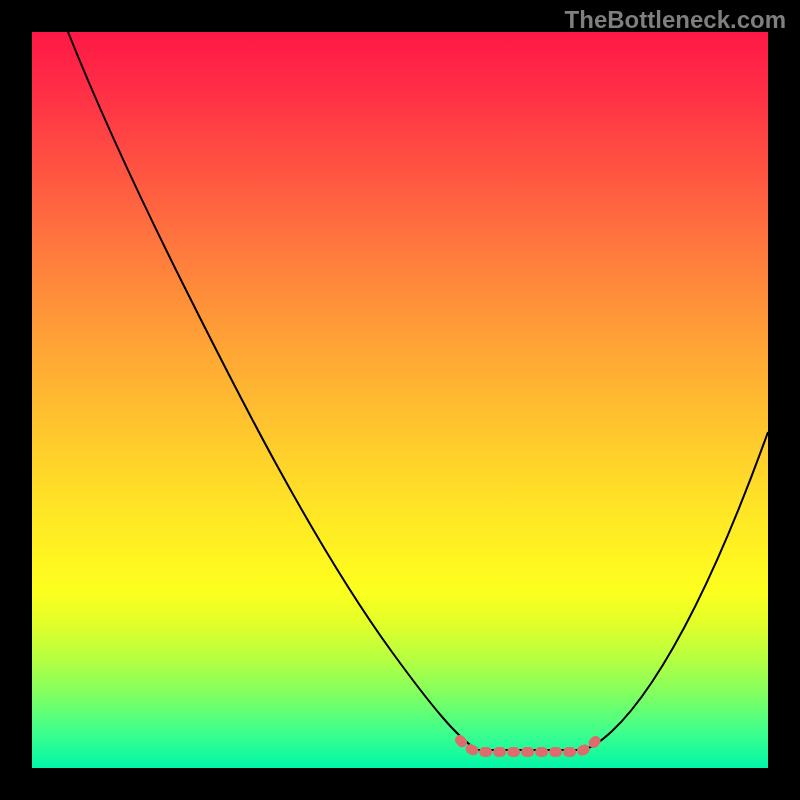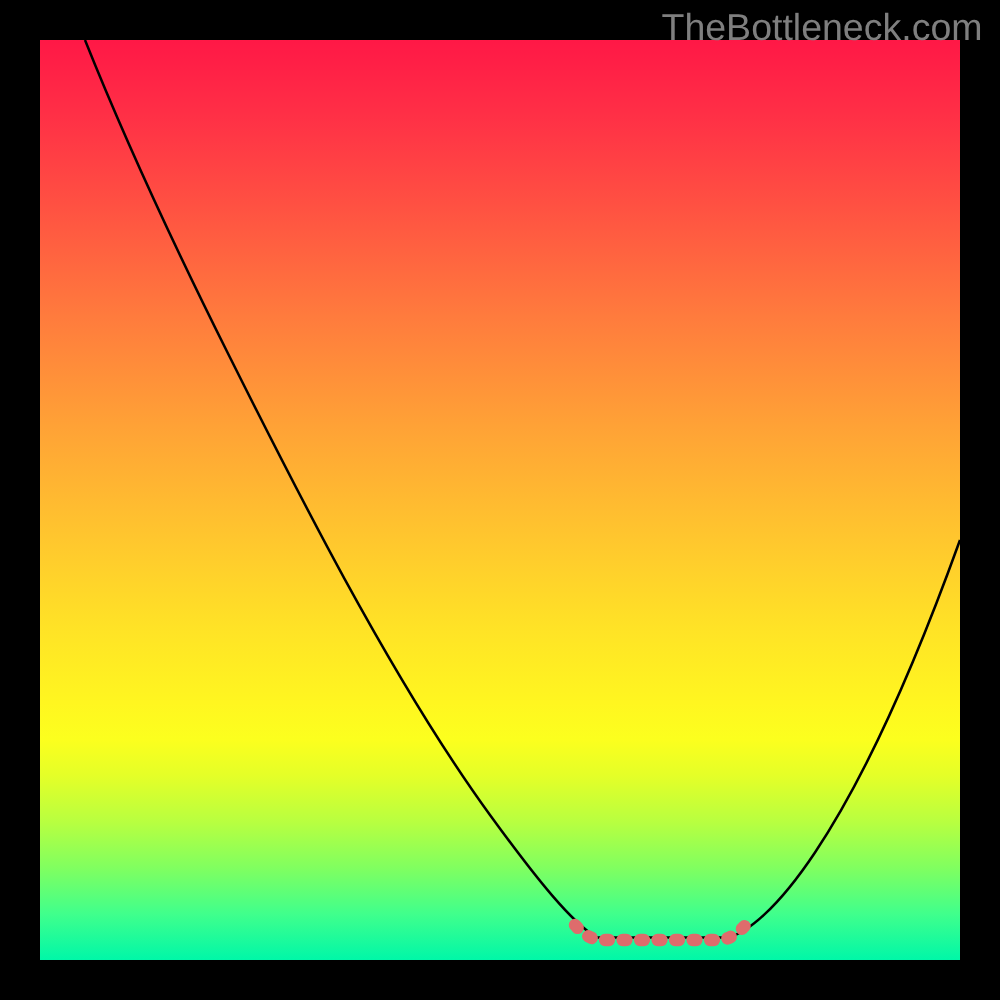--- a/index.html
+++ b/index.html
@@ -8,22 +8,22 @@
     height: 800px;
     background: #000;
     position: relative;
     font-family: Arial, sans-serif;
   }
   .watermark {
     position: absolute;
     top: 6px;
     right: 14px;
     color: #7f7f7f;
-    font-size: 30px;
-    font-weight: 400;
+    font-size: 24px;
+    font-weight: 700;
     z-index: 10;
   }
   .plot-area {
     position: absolute;
     left: 32px;
     top: 32px;
     width: 736px;
     height: 736px;
     background: linear-gradient(to bottom,
       #ff1846 0%,

